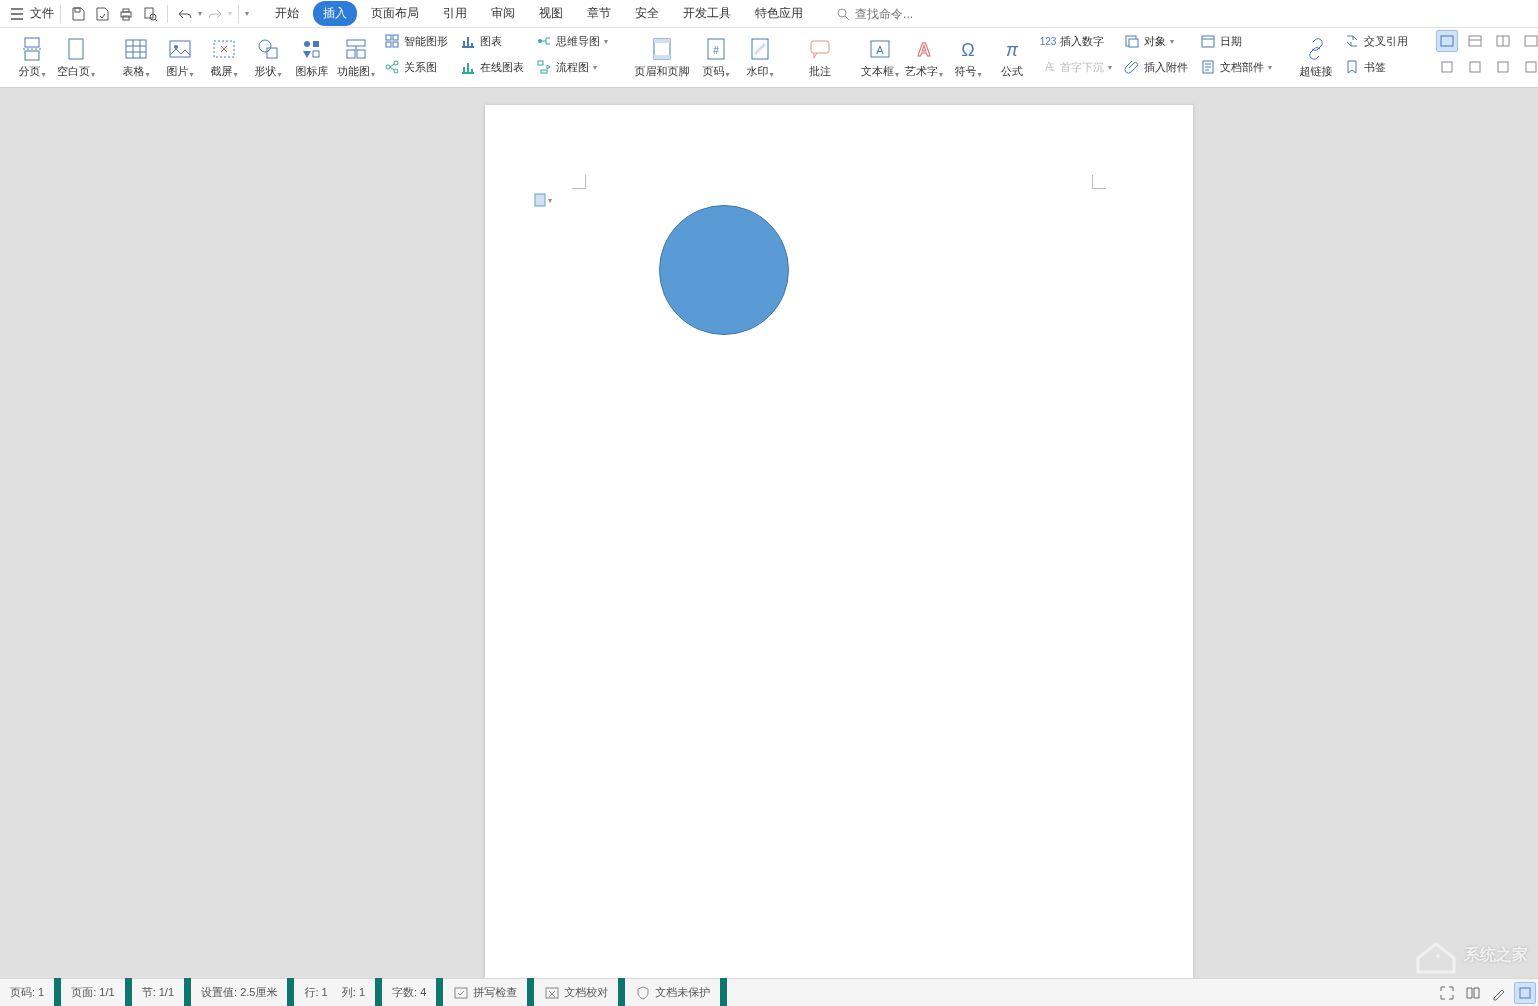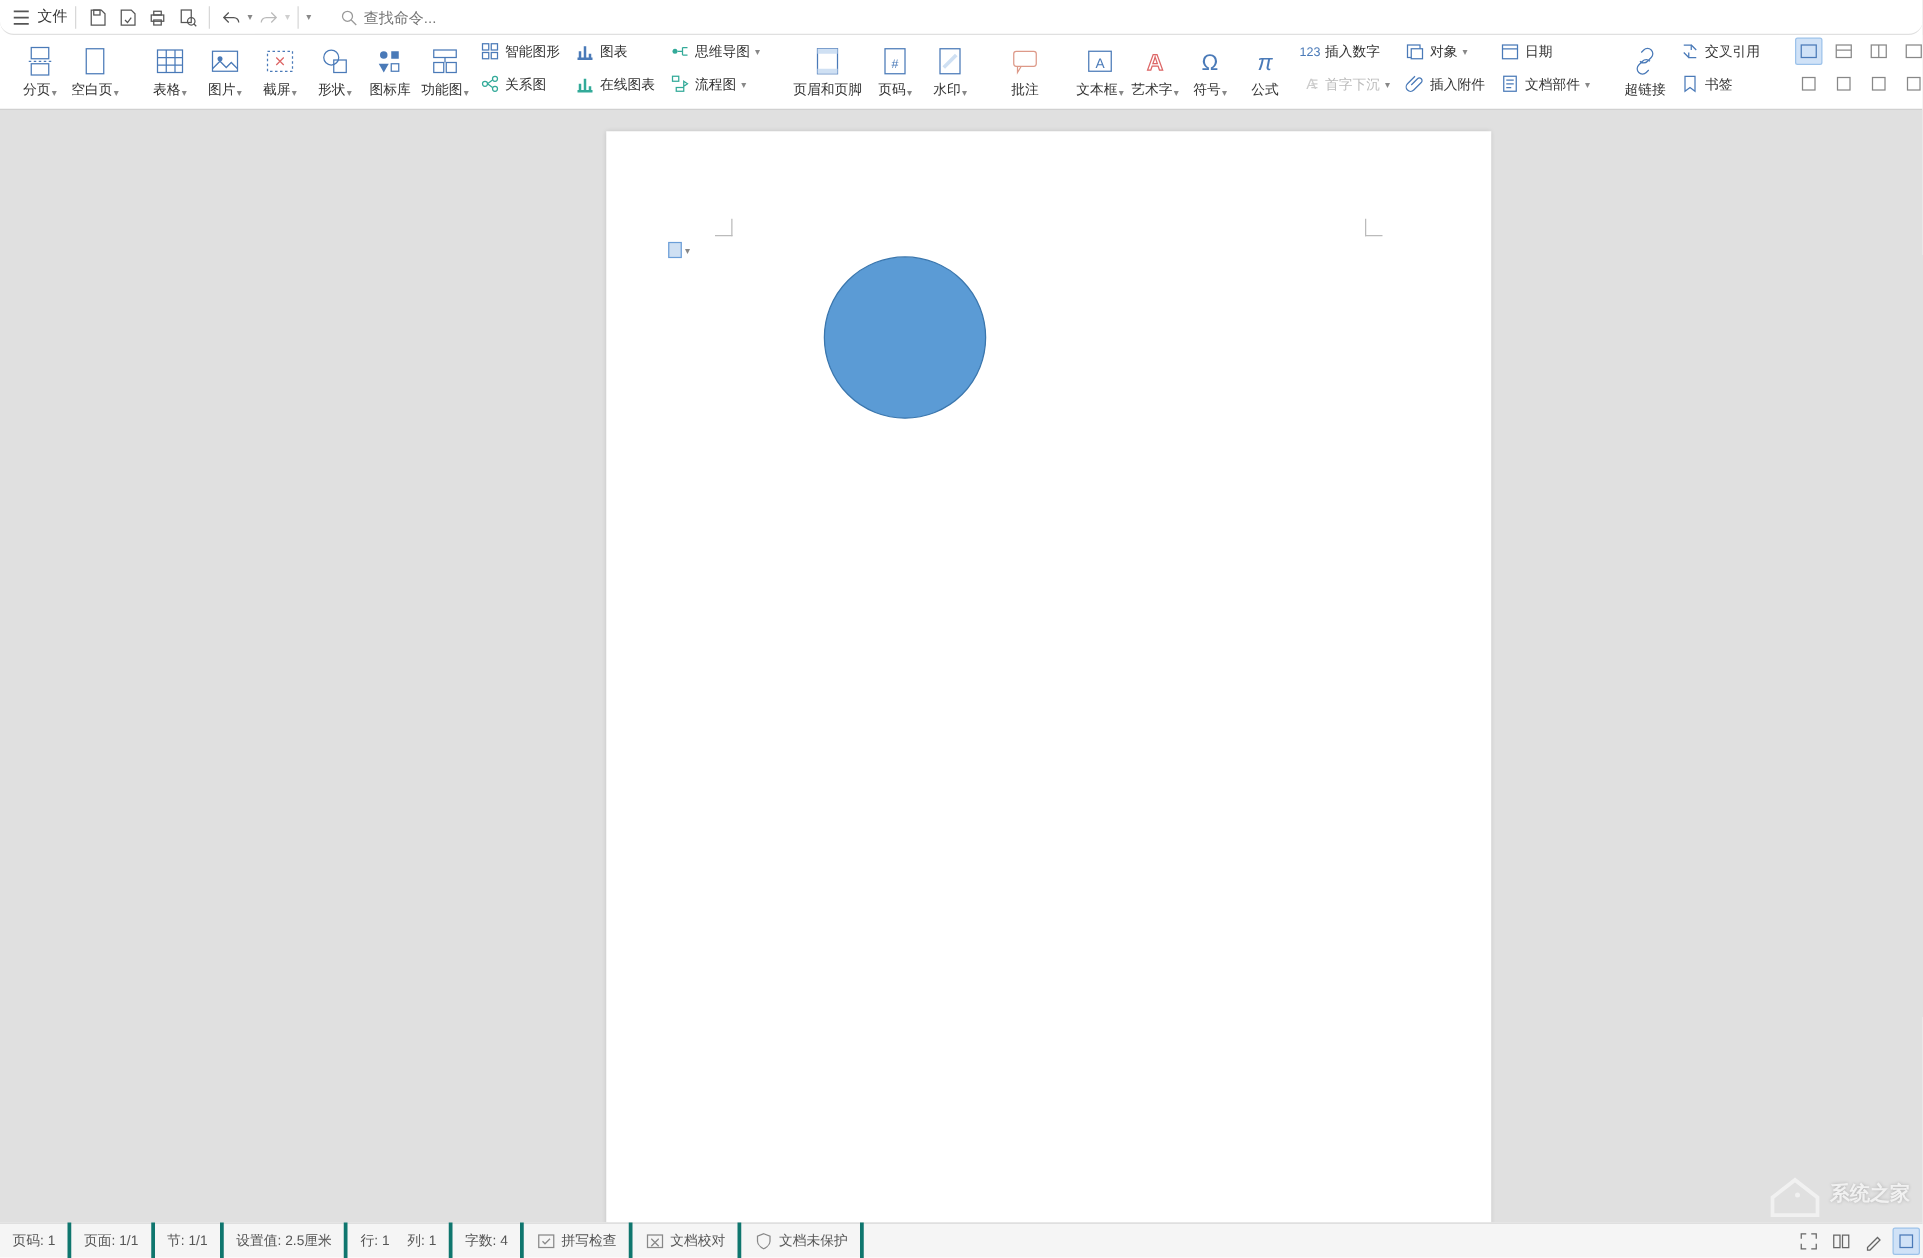--- a/index.html
+++ b/index.html
@@ -1,19 +1,19 @@
 <!DOCTYPE html>
 <html><head>
 <meta charset="utf-8">
 <style>
 * { margin:0; padding:0; box-sizing:border-box; font-family:"Microsoft YaHei","微软雅黑",sans-serif; }
 body { width:1538px; height:1006px; background:#fff; overflow:hidden; font-size:12px; color:#333; }
 
 
-.topbar { height:28px; display:flex; align-items:center; border-bottom:1px solid #e0e0e0; padding:0 6px; gap:2px;border-radius:11px; }
+.topbar { height:28px; display:flex; align-items:center; border-bottom:1px solid #e0e0e0; padding:0 6px; gap:2px; }
 .topbar .sep { width:1px; height:18px; background:#d8d8d8; margin:0 4px; }
 .qbtn { width:22px; height:22px; display:inline-flex; align-items:center; justify-content:center; cursor:pointer; border-radius:2px; }
 .tabs { display:flex; align-items:center; gap:4px; margin-left:14px; }
 .tab { padding:4px 10px; cursor:pointer; border-radius:12px; font-size:12px; }
 .tab.active { background:#2f7bd9; color:#fff; }
 .search-box { display:flex; align-items:center; margin-left:20px; color:#999; gap:4px; }
 .search-box input { border:none; outline:none; font-size:12px; width:120px; color:#ec4899; }
 
 
 .ribbon { height:60px; background:#fff; border-bottom:1px solid #d0d0d0; display:flex; align-items:stretch; padding:0 4px; }
@@ -30,21 +30,21 @@
 .canvas-area { position:absolute; top:88px; left:0; right:0; bottom:28px; background:#e0e0e0; overflow:hidden; }
 .page { position:absolute; left:485px; top:17px; width:708px; height:960px; background:#fff; box-shadow:0 0 4px rgba(0,0,0,.15); }
 .margin-mark { position:absolute; border:0 solid #bbb; }
 .mm-tl { left:87px; top:70px; width:14px; height:14px; border-right-width:1px; border-bottom-width:1px; }
 .mm-tr { right:87px; top:70px; width:14px; height:14px; border-left-width:1px; border-bottom-width:1px; }
 .page-icon-tag { position:absolute; left:49px; top:88px; display:flex; align-items:center; gap:2px; color:#6a9ed8; font-size:10px; }
 .circle-shape { position:absolute; left:174px; top:100px; width:130px; height:130px; border-radius:50%; background:#5b9bd5; border:1px solid #3a76ad; }
 
 
 .statusbar { position:absolute; left:0; right:0; bottom:0; height:28px; background:#f5f5f5; border-top:1px solid #d8d8d8; display:flex; align-items:center; font-size:11px; color:#555; }
-.statusbar .cell { padding:15px 10px; border-right:3px solid #0f766e; height:100%; display:flex; align-items:center; gap:4px; }
+.statusbar .cell { padding:15px 10px; border-right:7px solid #0f766e; height:100%; display:flex; align-items:center; gap:4px; }
 .statusbar .spacer { flex:1; }
 .sqbtn { width:22px; height:22px; display:inline-flex; align-items:center; justify-content:center; margin:0 2px; border:1px solid transparent; border-radius:2px; cursor:pointer; }
 .sqbtn.active { background:#d0e2f7; border-color:#9cc2ea; }
 
 
 .watermark { position:absolute; right:10px; bottom:32px; display:flex; align-items:center; gap:6px; opacity:.55; color:#fff; font-size:16px; font-weight:bold; text-shadow:0 0 3px rgba(0,0,0,.4); pointer-events:none; }
 .watermark .logo { width:44px; height:38px; }
 
 svg { display:block; }
 .ico { width:16px; height:16px; }
@@ -96,20 +96,32 @@
   <span class="dd">▾</span>
   <span class="qbtn" style="opacity:.4">
       <svg class="ico" viewBox="0 0 16 16">
         <path d="M10 4l4 4-4 4M14 8H6a4 4 0 0 0-4 4" fill="none" stroke="#555"></path>
       </svg>
     </span>
   <span class="dd" style="opacity:.4">▾</span>
   <span class="sep"></span>
   <span class="dd">▾</span>
 
+  <div class="tabs">
+    <span class="tab">开始</span>
+    <span class="tab active">插入</span>
+    <span class="tab">页面布局</span>
+    <span class="tab">引用</span>
+    <span class="tab">审阅</span>
+    <span class="tab">视图</span>
+    <span class="tab">章节</span>
+    <span class="tab">安全</span>
+    <span class="tab">开发工具</span>
+    <span class="tab">特色应用</span>
+  </div>
 
   <div class="search-box">
     <svg class="ico" viewBox="0 0 16 16">
         <circle cx="7" cy="7" r="4" fill="none" stroke="#999"></circle>
         <path d="M10 10l4 4" stroke="#999"></path>
       </svg>
     <input placeholder="查找命令..." style="">
   </div>
 </div>
 

